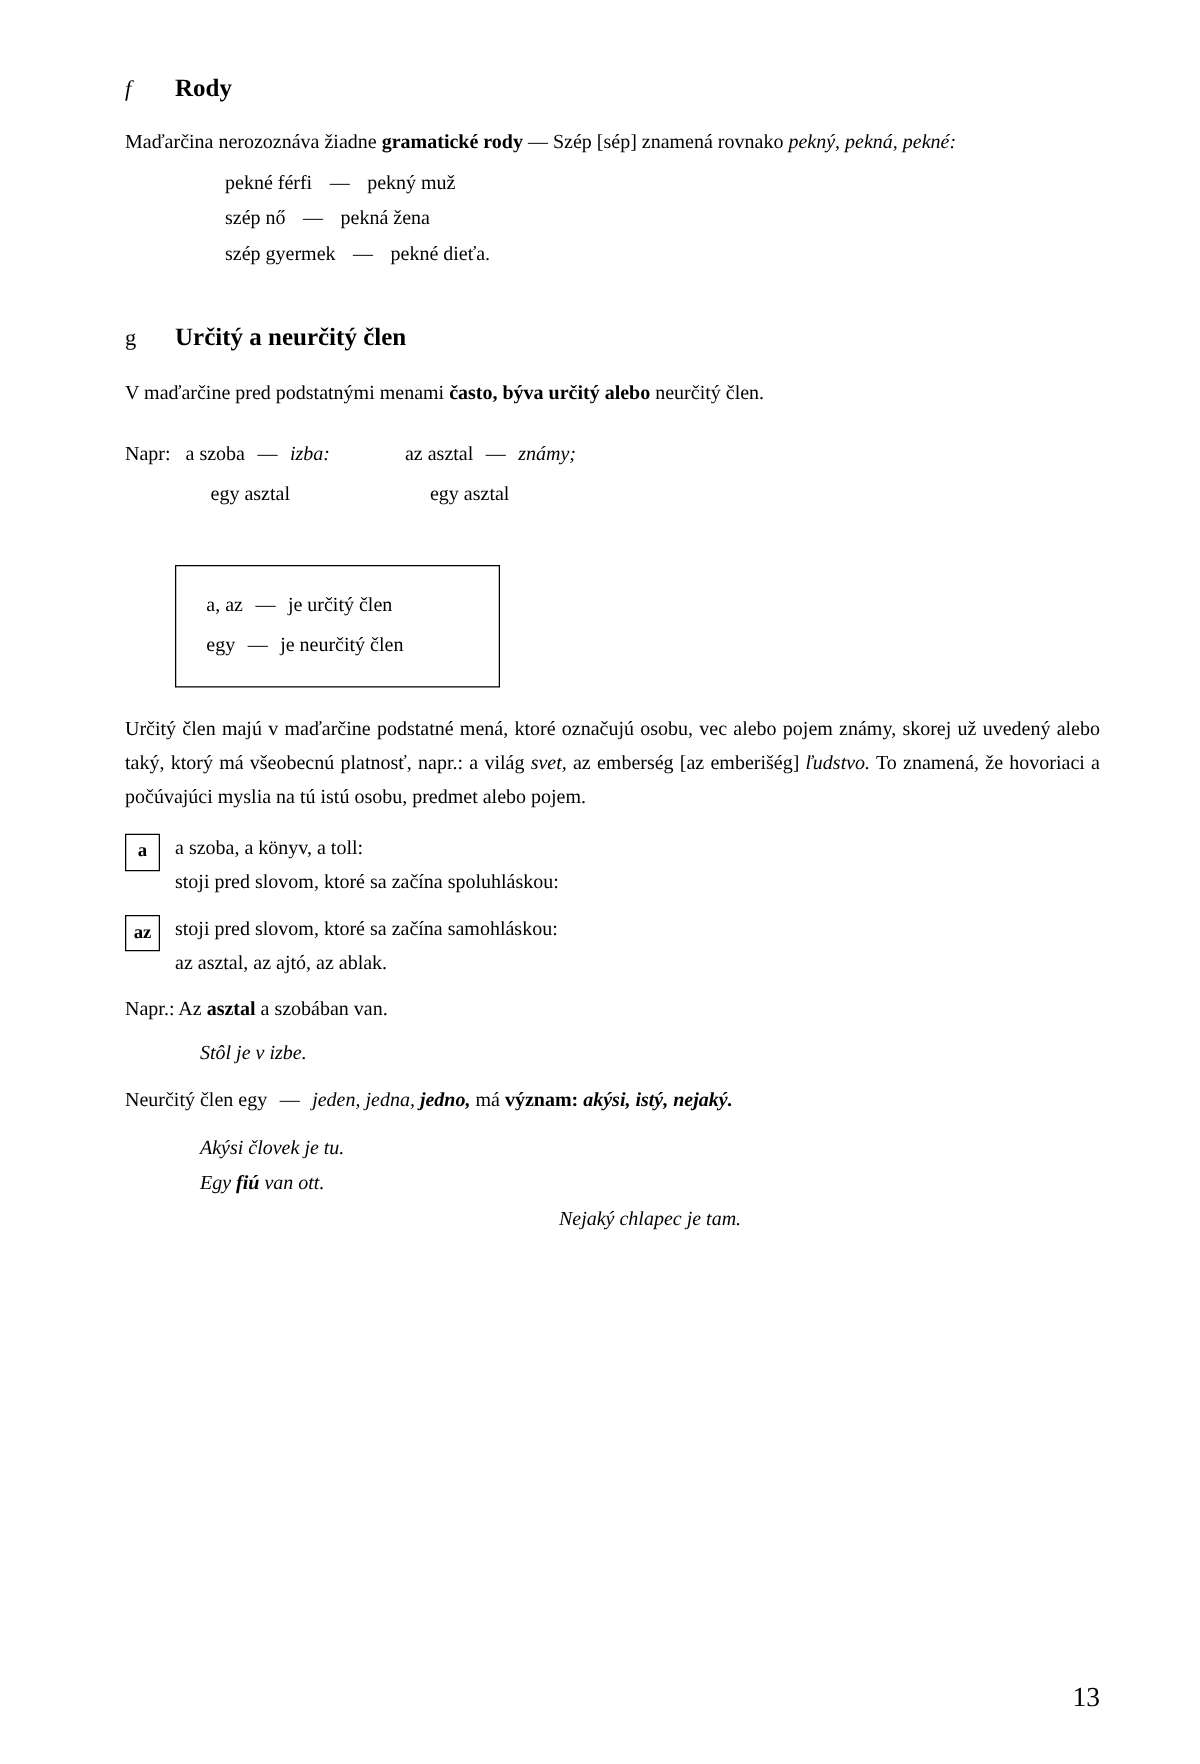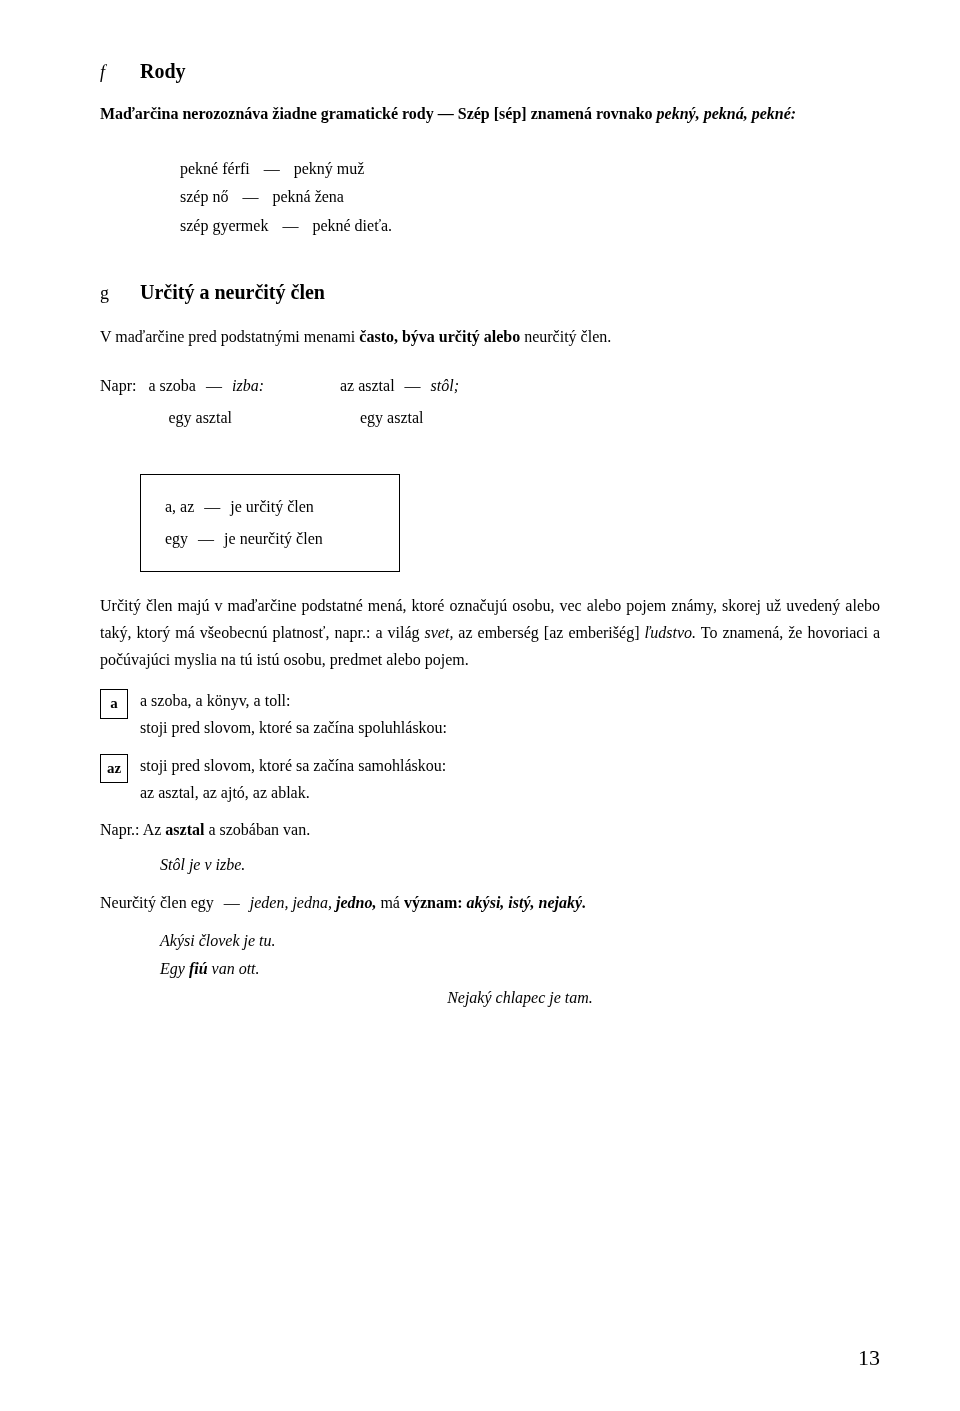--- a/index.html
+++ b/index.html
@@ -36,23 +36,22 @@
       font-style: italic;
       min-width: 20px;
     }
 
     .section-title {
       font-size: 20px;
       font-weight: bold;
     }
 
     .intro-text {
-      margin-bottom: 28px;
+      margin-bottom: 6px;
       line-height: 1.6;
-      font-weight: bold;
     }
 
     .indent-block {
       margin-left: 80px;
       line-height: 1.8;
     }
 
     .section-g {
       margin-top: 40px;
     }
@@ -189,27 +188,27 @@
     <span class="g-title">Určitý a neurčitý <span>člen</span></span>
   </div>
 
   <p class="g-intro">
     <span>V maďarčine pred podstatnými menami <strong>často, býva určitý alebo</strong> neurčitý člen.</span>
   </p>
 
   
   <div style="display: flex; align-items: flex-start; margin-bottom: 20px;">
     <div style="margin-right: 12px; line-height: 2; white-space: nowrap;">Napr:</div>
-    <div style="display: flex; gap: 76px;">
+    <div style="display: flex; gap: 60px;">
       <div style="line-height: 2;">
         <div>a szoba <span class="em-dash">—</span> <em>izba:</em></div>
         <div style="margin-left: 20px;">egy asztal</div>
       </div>
       <div style="line-height: 2;">
-        <div>az asztal <span class="em-dash">—</span> <em>stôl;</em></div>
+        <div>az asztal <span class="em-dash">—</span> <em>známy;</em></div>
         <div style="margin-left: 20px;">egy asztal</div>
       </div>
     </div>
   </div>
 
   
   <div class="boxed-section">
     <div class="boxed-line">a, az <span class="em-dash">—</span> je určitý člen</div>
     <div class="boxed-line">egy <span class="em-dash">—</span> je neurčitý člen</div>
   </div>

